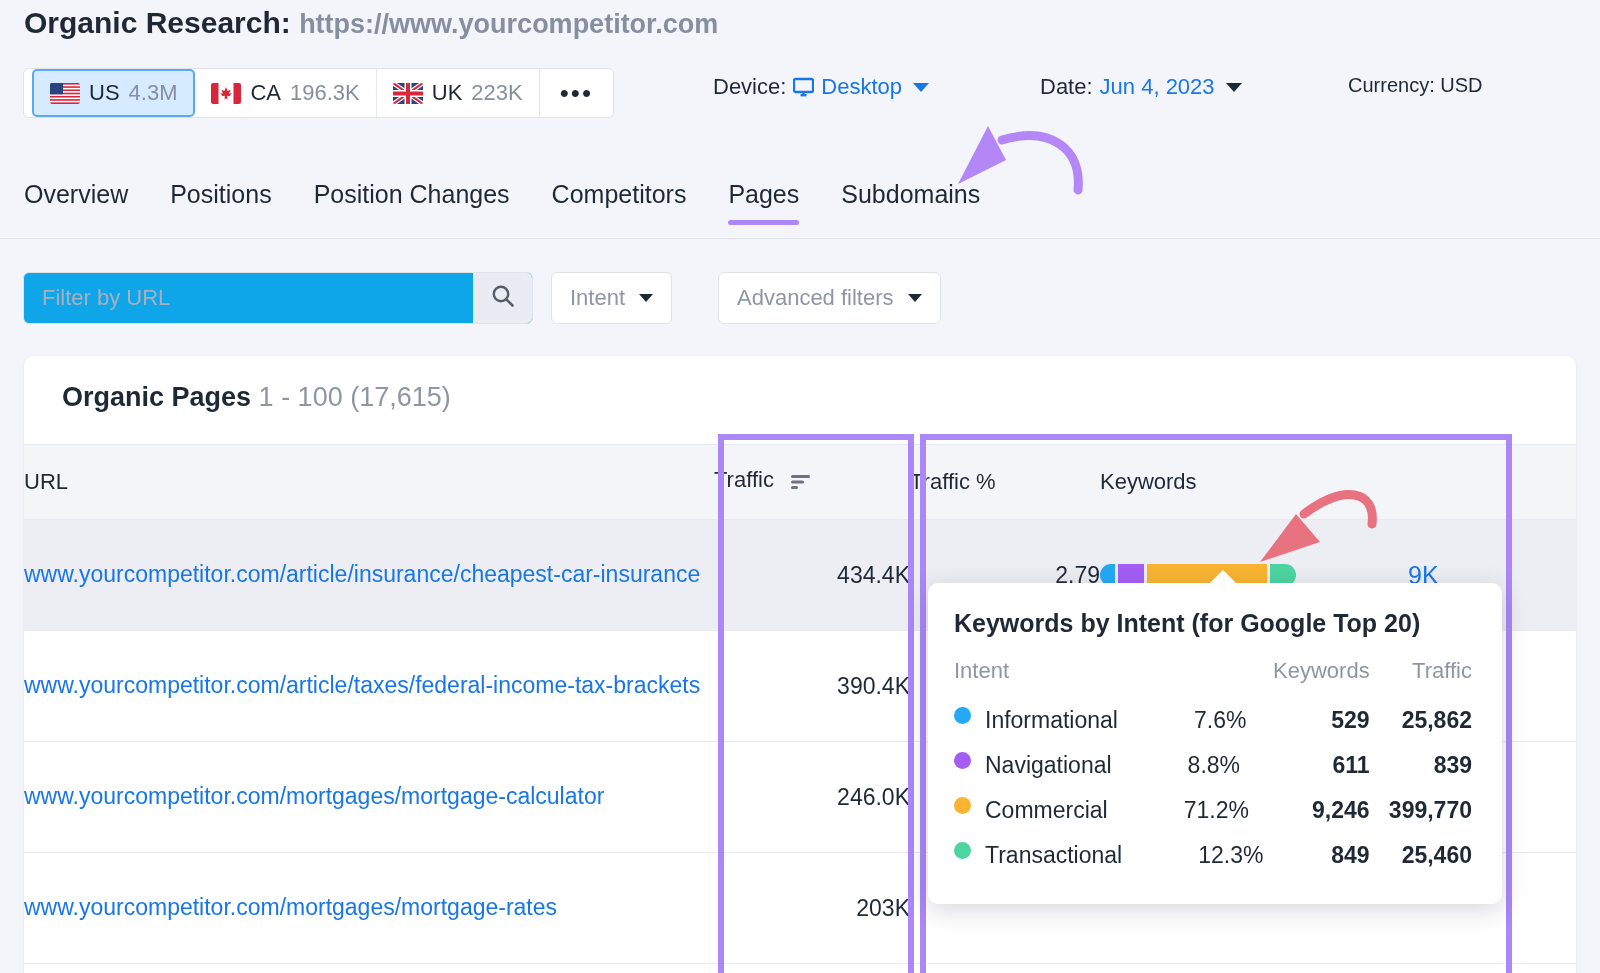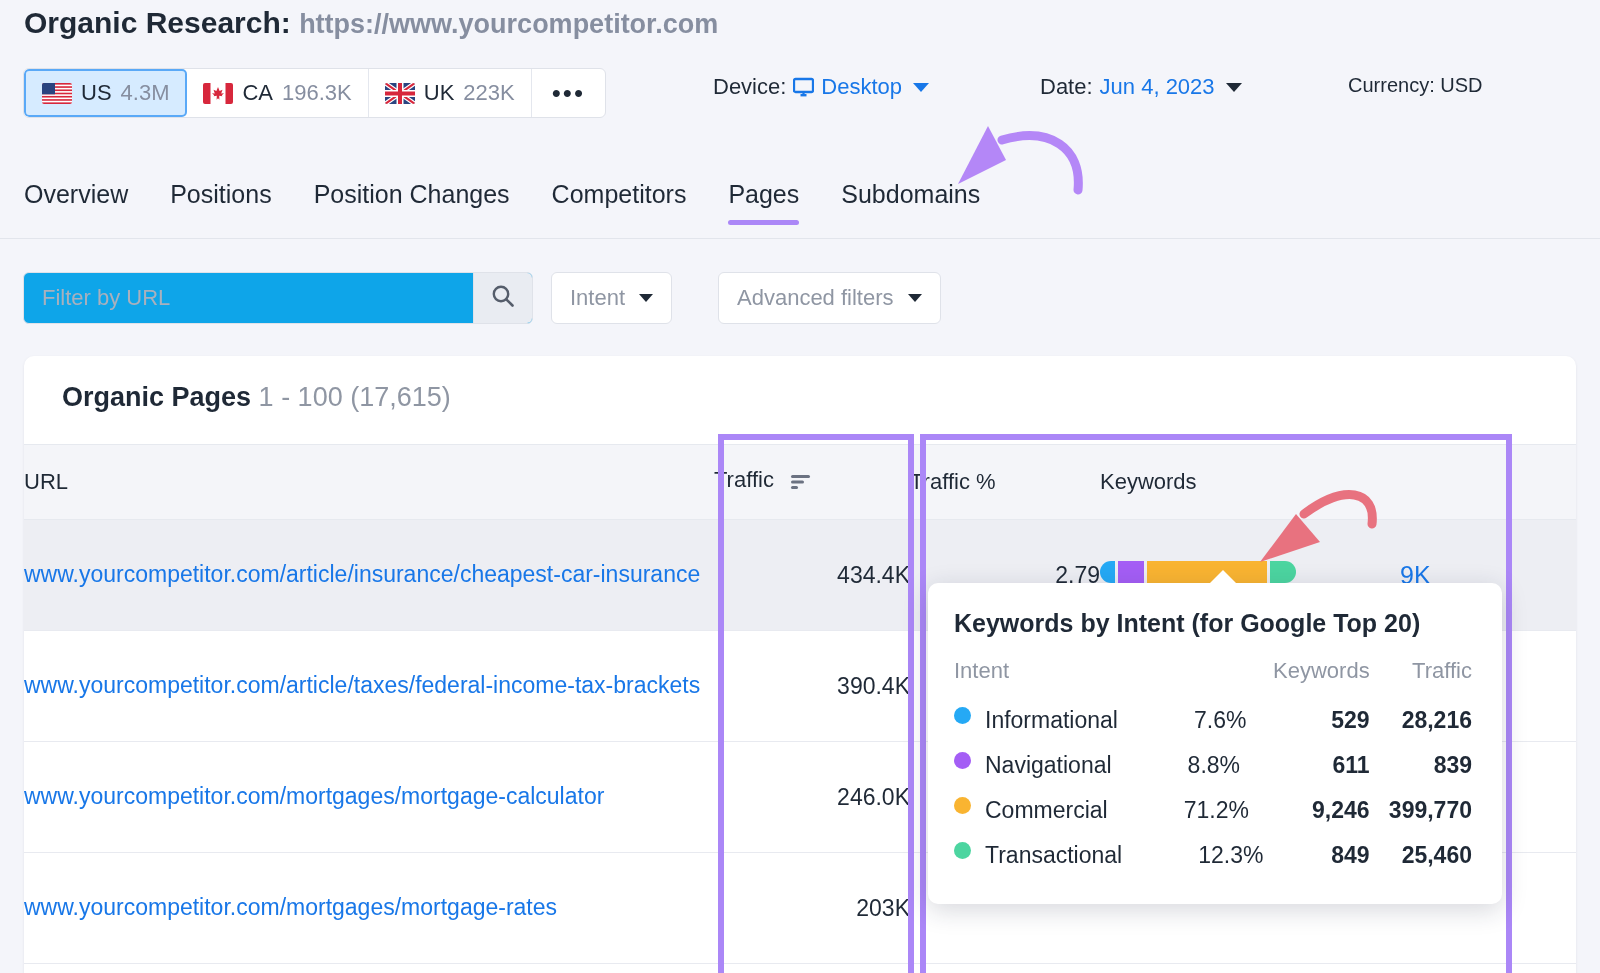--- a/index.html
+++ b/index.html
@@ -19,21 +19,21 @@
   }
   .hdr-title .url { color: #868ea0; font-size: 27px; font-weight: 700; }
 
   
   .controls { position: absolute; left: 0; top: 68px; width: 1600px; height: 54px; }
 
   .country-group {
     position: absolute; left: 23px; top: 0;
     display: flex; align-items: stretch;
     background: #fff; border: 1px solid #dfe2e9; border-radius: 6px;
-    height: 50px; box-sizing: border-box; overflow: hidden;
+    height: 50px; box-sizing: border-box; overflow: hidden; padding-left: 8px;
   }
   .country-btn {
     display: flex; align-items: center; gap: 9px;
     padding: 0 16px; font-size: 22px; color: #1f2936;
     border-right: 1px solid #e4e7ee; box-sizing: border-box;
     white-space: nowrap;
   }
   .country-btn:last-child { border-right: none; }
   .country-btn.active { background: #d6ebff; border: 2px solid #5aa9f7; border-radius: 5px; }
   .country-btn .cnt { color: #868ea0; }
@@ -124,21 +124,21 @@
   table.pages td {
     border-bottom: 1px solid #e8eaf0; font-size: 23px; color: #1f2936;
     padding: 0; vertical-align: middle; height: 110px;
   }
   tr.row-hl td { background: #edeef3; }
   td.c-url { padding-left: 38px; padding-right: 8px; }
   td.c-url a { color: #1877e8; text-decoration: none; line-height: 1.35; word-break: break-all; display: block; }
   td.c-traffic { text-align: right; padding-right: 18px; color: #1877e8; font-size: 25px; }
   td.c-pct { text-align: right; font-size: 25px; color: #1f2936; padding-right: 0; }
   td.c-kwcell { padding: 0 0 0 22px; }
-  .kwcell-inner { display: flex; align-items: flex-start; gap: 8px; text-decoration: underline; }
+  .kwcell-inner { display: flex; align-items: center; gap: 16px; text-decoration: underline; }
   .intent-bar { display: flex; align-items: center; width: 196px; height: 22px; gap: 3px; }
   .seg { height: 22px; }
   .seg:first-child { border-radius: 11px 0 0 11px; }
   .seg:last-child { border-radius: 0 11px 11px 0; }
   .kw-val { margin-left: 96px; color: #1877e8; font-size: 25px; }
 
   
   .hl {
     position: absolute; border: 6px solid #ab87f7; box-sizing: border-box; pointer-events: none;
   }
@@ -395,21 +395,21 @@
         </tr>
       </thead>
       <tbody>
         <tr>
           <td class="c-name">
             <span class="dot" style="background:#25a9f5"></span>
             <span>Informational</span>
             <span class="c-pctv" style="margin-left:62px">7.6%</span>
           </td>
           <td class="c-kwv">529</td>
-          <td class="c-trv">28,216</td>
+          <td class="c-trv">25,862</td>
         </tr>
         <tr>
           <td class="c-name">
             <span class="dot" style="background:#a45ef5"></span>
             <span>Navigational</span>
             <span class="c-pctv" style="margin-left:62px">8.8%</span>
           </td>
           <td class="c-kwv">611</td>
           <td class="c-trv">839</td>
         </tr>

